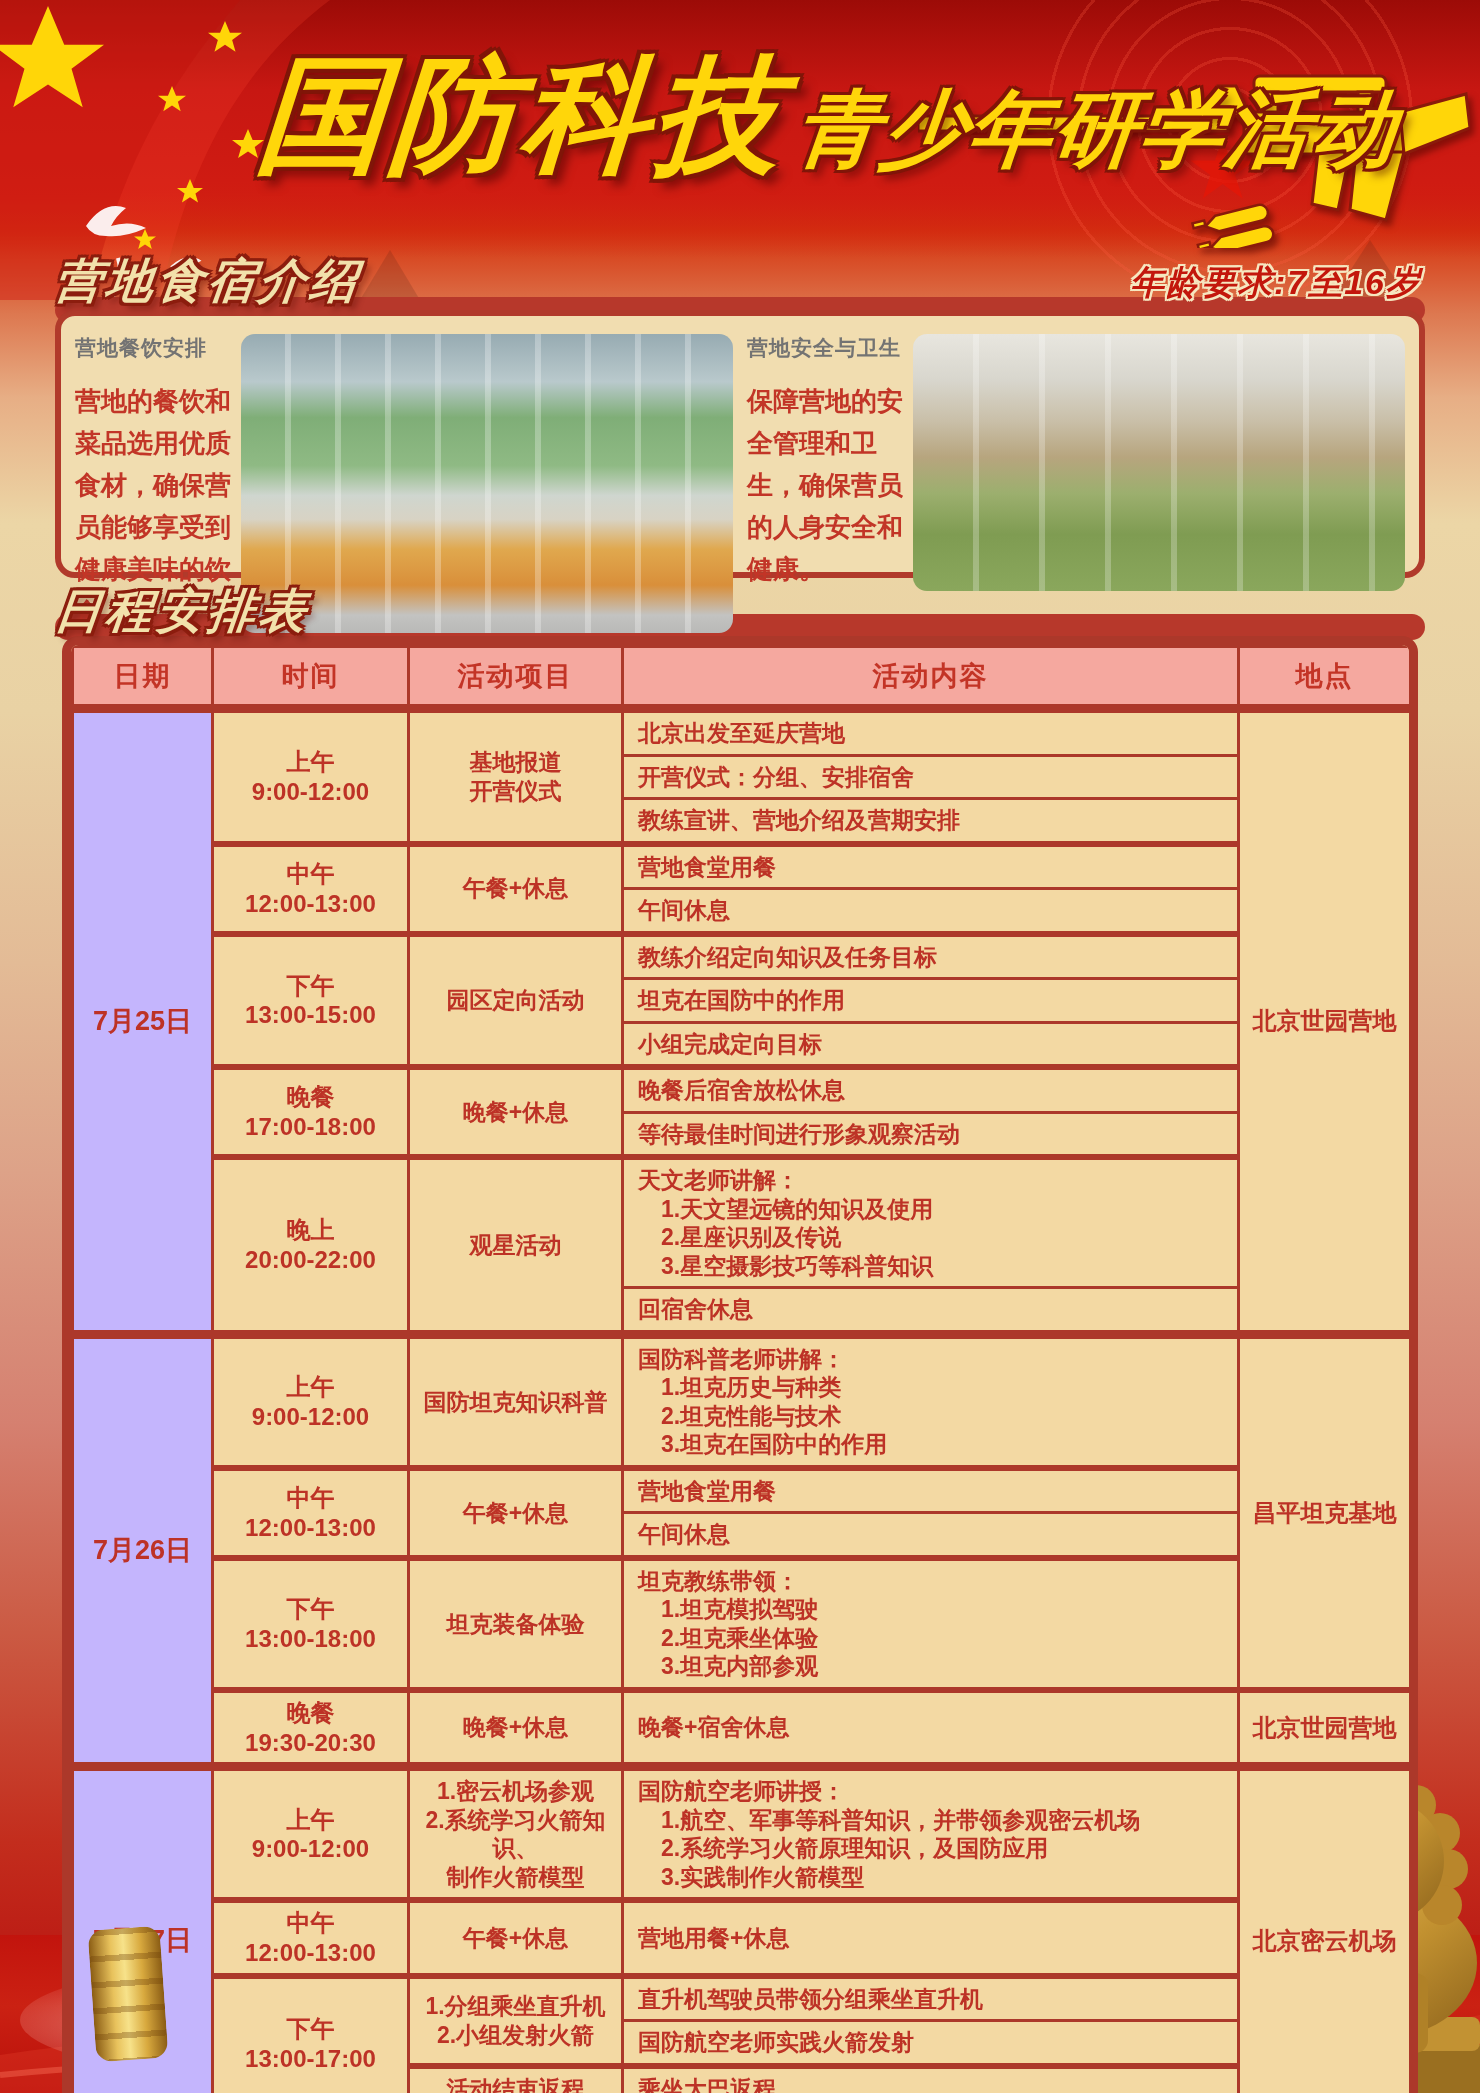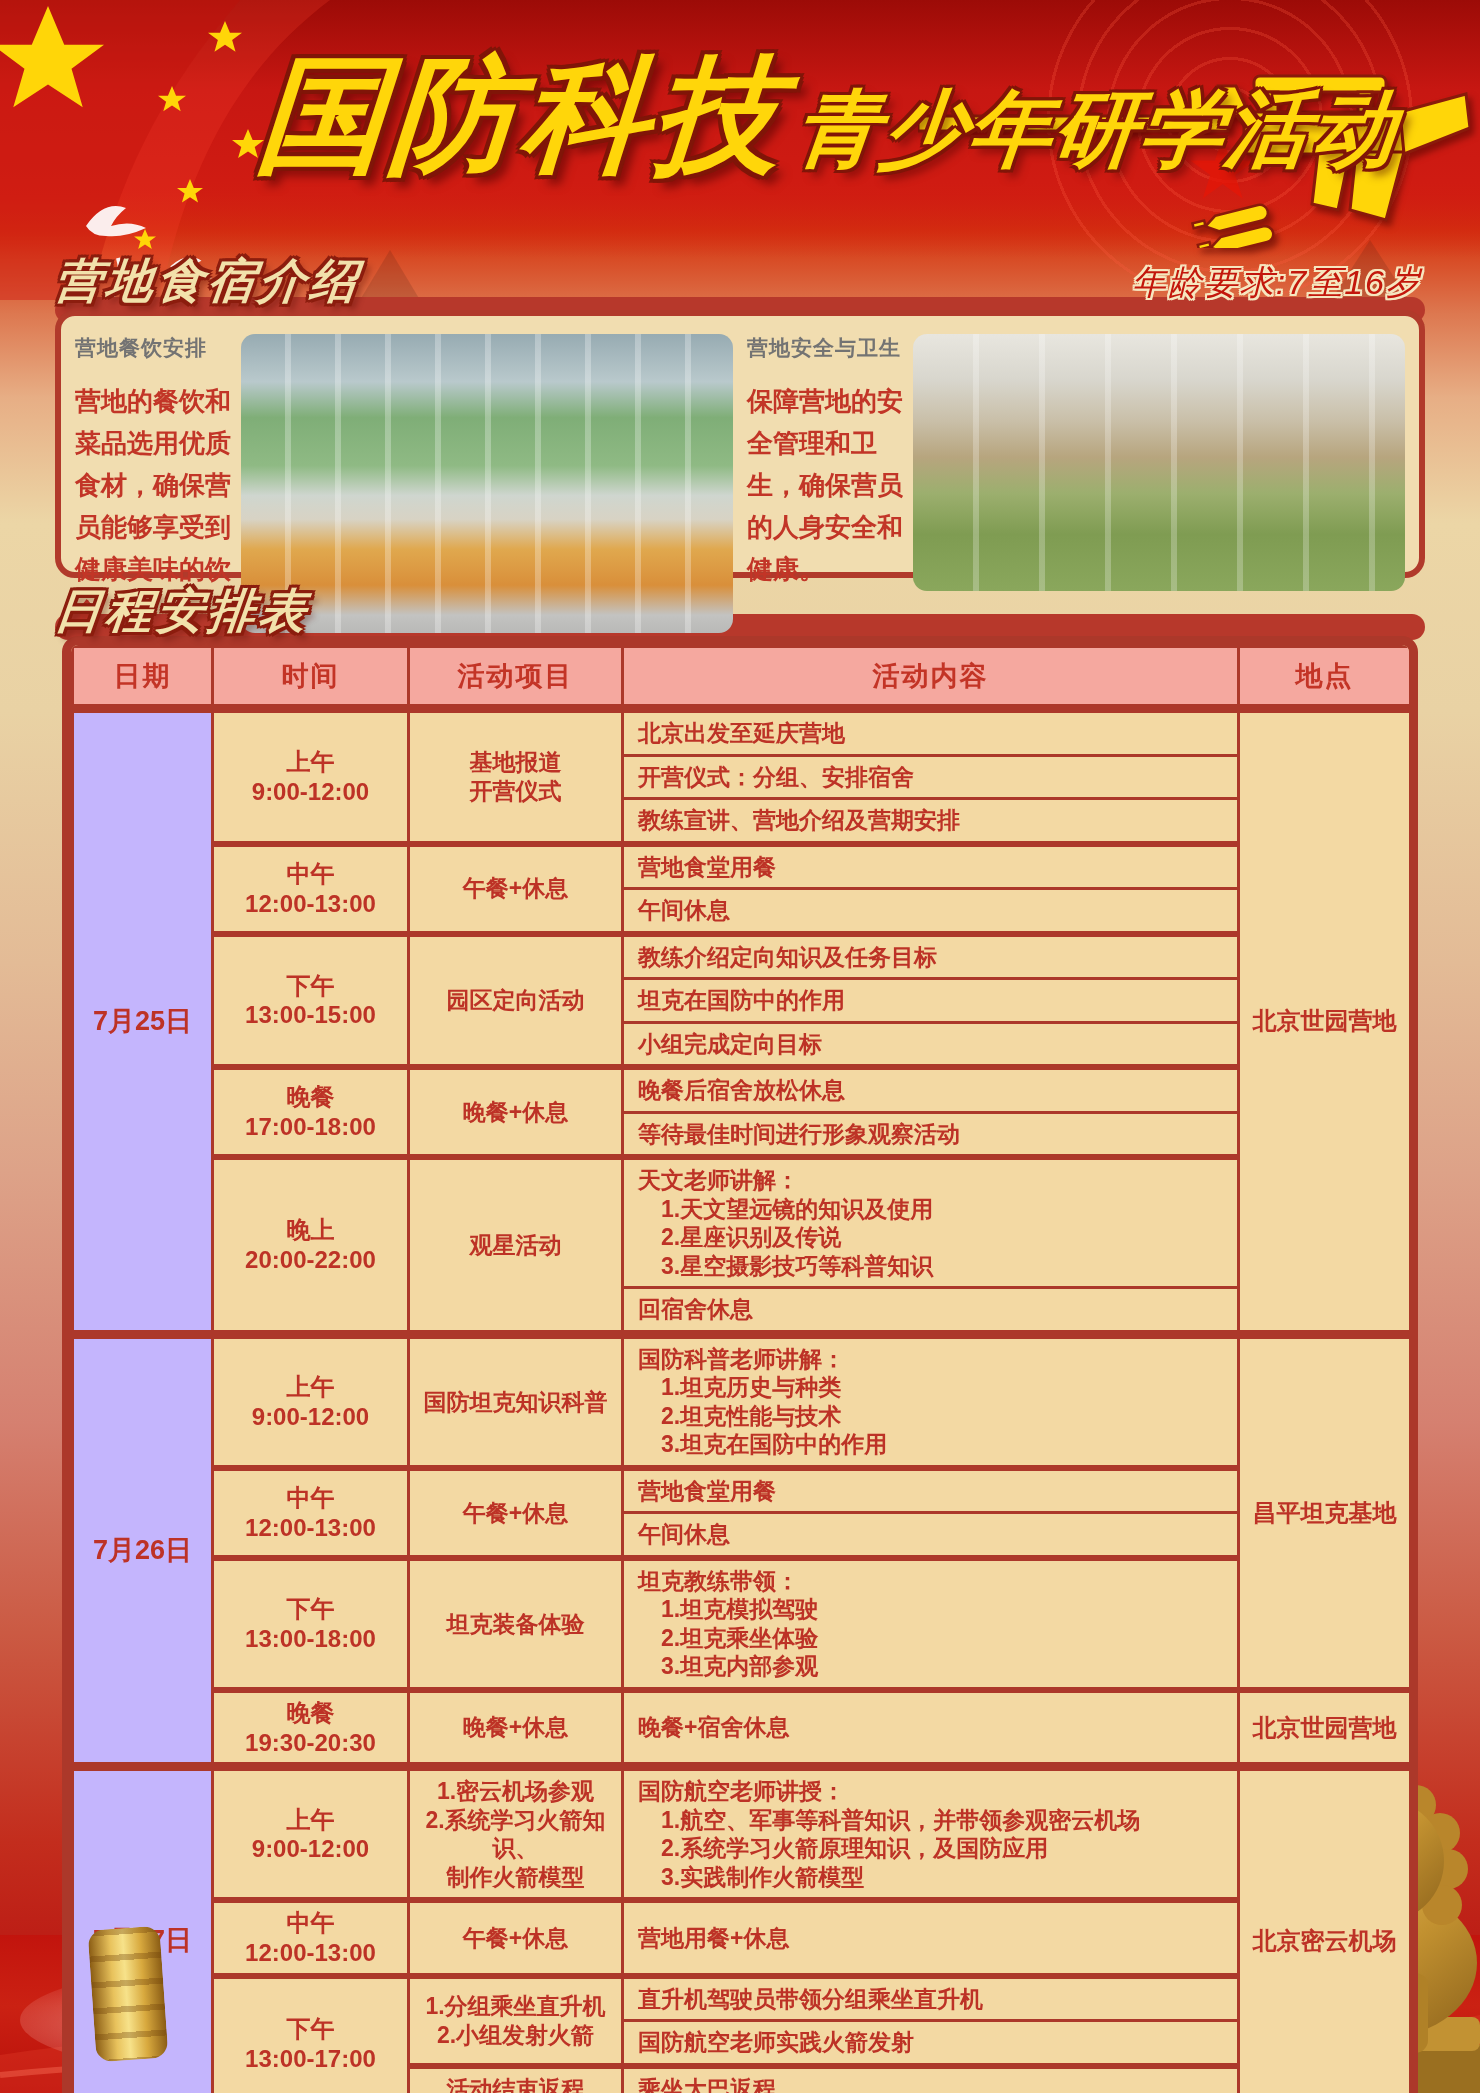--- a/index.html
+++ b/index.html
@@ -31,21 +31,21 @@
     text-shadow:3px 0 0 #801508,-3px 0 0 #801508,0 3px 0 #801508,0 -3px 0 #801508,
       3px 3px 0 #801508,-3px -3px 0 #801508,3px -3px 0 #801508,-3px 3px 0 #801508,7px 7px 9px rgba(70,0,0,.5);}
   .rifle{position:absolute;left:918px;top:58px;z-index:2;filter:drop-shadow(4px 5px 3px rgba(80,5,0,.55));}
   
   .section-title{position:absolute;z-index:6;font-size:47px;font-weight:900;font-style:italic;
     color:#f2e1ab;letter-spacing:4px;transform:skewX(-6deg);
     text-shadow:3px 0 0 #8c1d0e,-3px 0 0 #8c1d0e,0 3px 0 #8c1d0e,0 -3px 0 #8c1d0e,
       3px 3px 0 #8c1d0e,-3px -3px 0 #8c1d0e,3px -3px 0 #8c1d0e,-3px 3px 0 #8c1d0e,6px 6px 6px rgba(80,10,0,.45);}
   .t-intro{left:55px;top:250px;}
   .t-sched{left:55px;top:580px;}
-  .age-req{position:absolute;right:58px;top:260px;z-index:6;font-size:34px;font-weight:400;font-style:italic;
+  .age-req{position:absolute;right:58px;top:260px;z-index:6;font-size:34px;font-weight:700;font-style:italic;
     color:#c3170c;letter-spacing:2px;
     text-shadow:2px 0 0 #f6e7c0,-2px 0 0 #f6e7c0,0 2px 0 #f6e7c0,0 -2px 0 #f6e7c0,
       2px 2px 0 #f6e7c0,-2px -2px 0 #f6e7c0,2px -2px 0 #f6e7c0,-2px 2px 0 #f6e7c0;}
   .red-bar{position:absolute;left:55px;width:1370px;height:26px;background:#b7382b;border-radius:13px;z-index:3;}
   .rb-intro{top:297px;} .rb-sched{top:614px;}
   
   .intro-panel{position:absolute;left:55px;top:310px;width:1370px;height:268px;box-sizing:border-box;
     background:#f1ddb0;border:6px solid #b13a2b;border-radius:20px;z-index:4;
     display:flex;gap:14px;padding:18px 14px;}
   .camp-card{flex:1;display:grid;grid-template-columns:156px 1fr;grid-template-rows:46px 1fr;column-gap:10px;}

